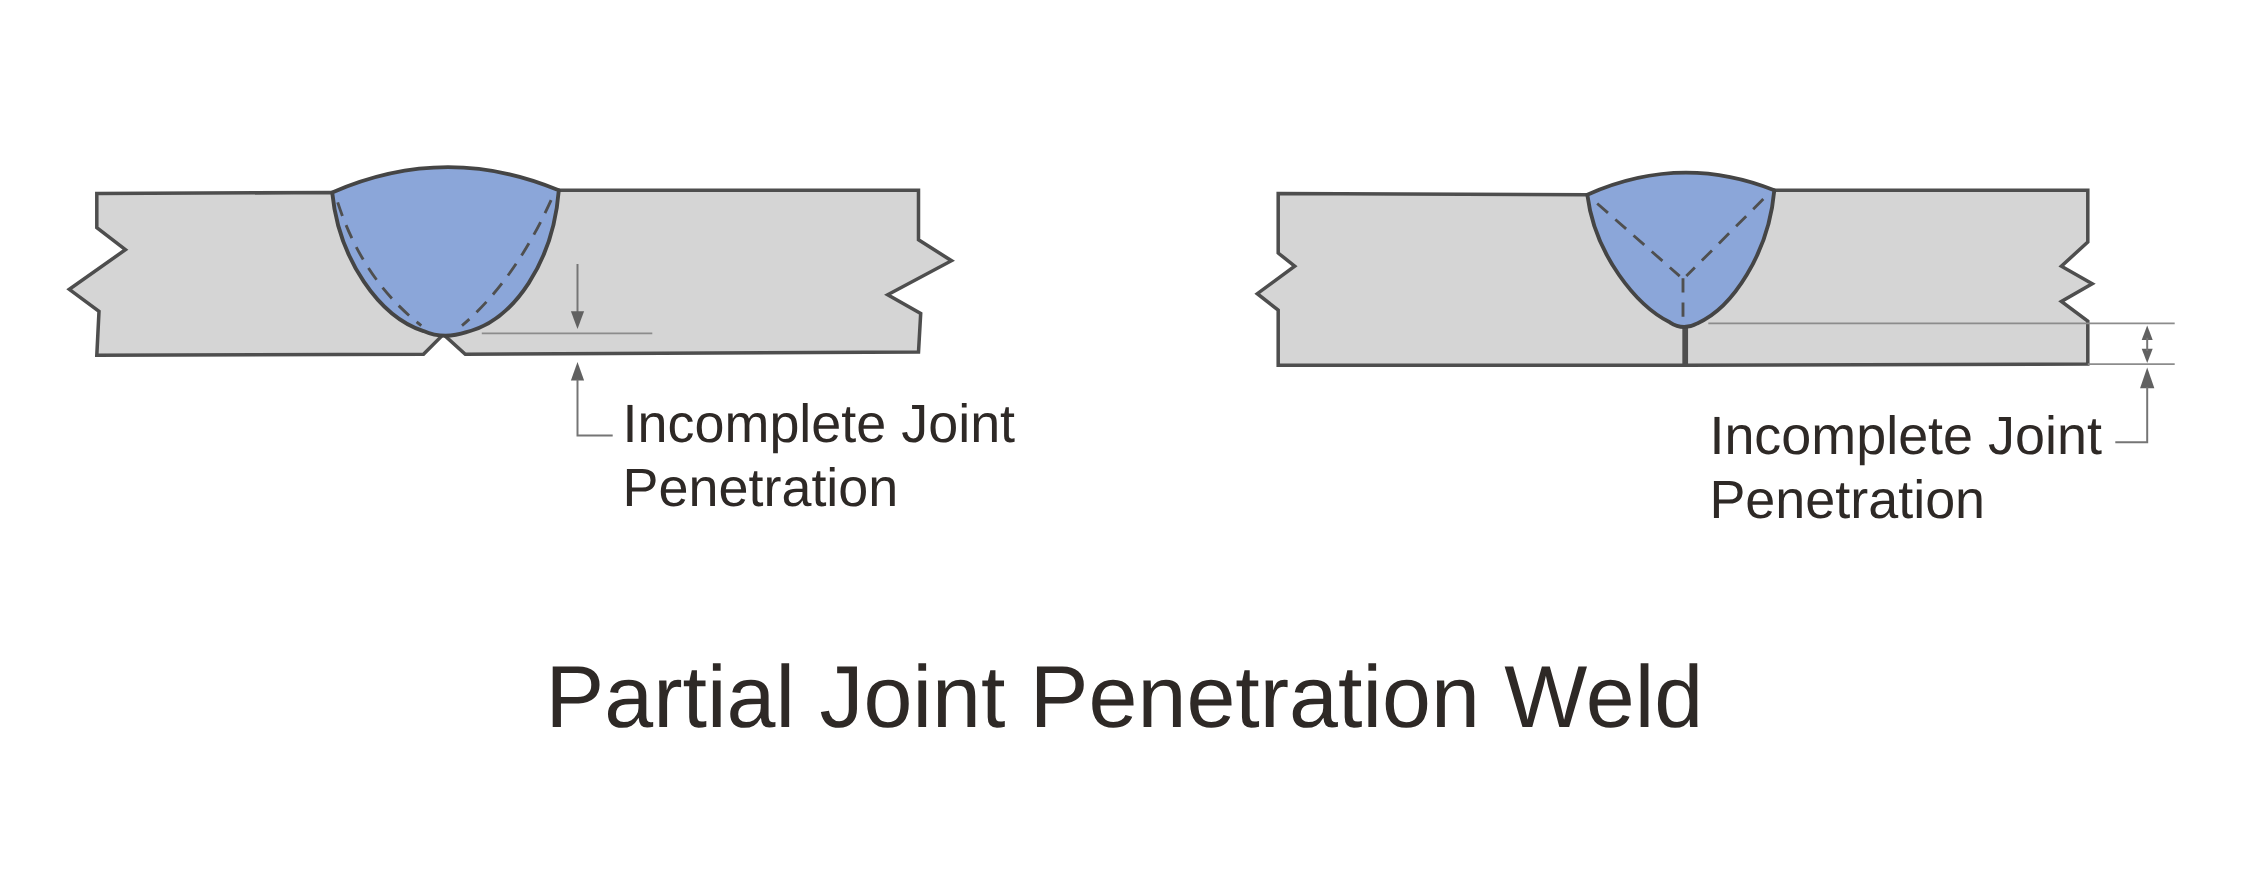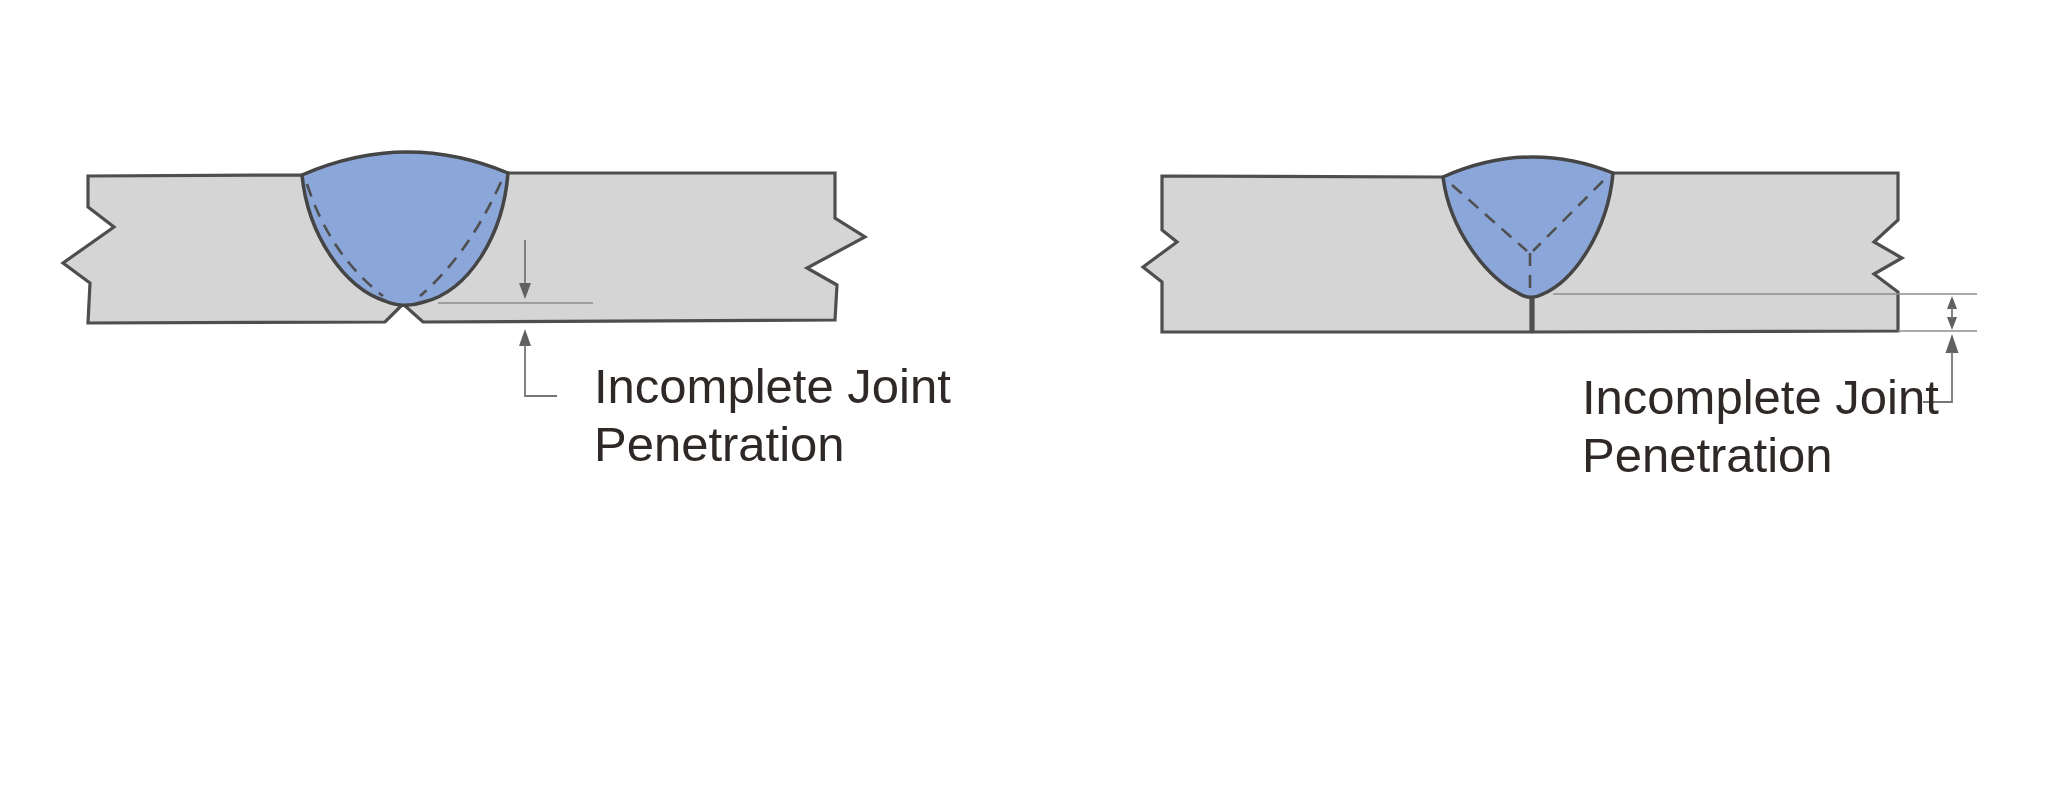--- a/index.html
+++ b/index.html
@@ -49,21 +49,20 @@
     fill: var(--arrow-fill, #616161);
     stroke: none;
   }
 
   .label {
     position: absolute;
     color: var(--text, #2e2926);
     font-size: 49px;
     line-height: 58px;
     white-space: nowrap;
-    margin-left: 28px;
   }
   .label .ln { display: block; }
 
   .fig-title {
     position: absolute;
     left: 496px;
     top: 594px;
     color: var(--text, #2e2926);
     font-size: 80px;
     line-height: 80px;
@@ -143,14 +142,15 @@
   <div class="label" style="left:566px; top:357px;">
     <span class="ln">Incomplete Joint</span>
     <span class="ln">Penetration</span>
   </div>
 
   <div class="label" style="left:1554px; top:368px;">
     <span class="ln">Incomplete Joint</span>
     <span class="ln">Penetration</span>
   </div>
 
+  <div class="fig-title">Partial Joint Penetration Weld</div>
 
 </div>
 
 </body></html>

